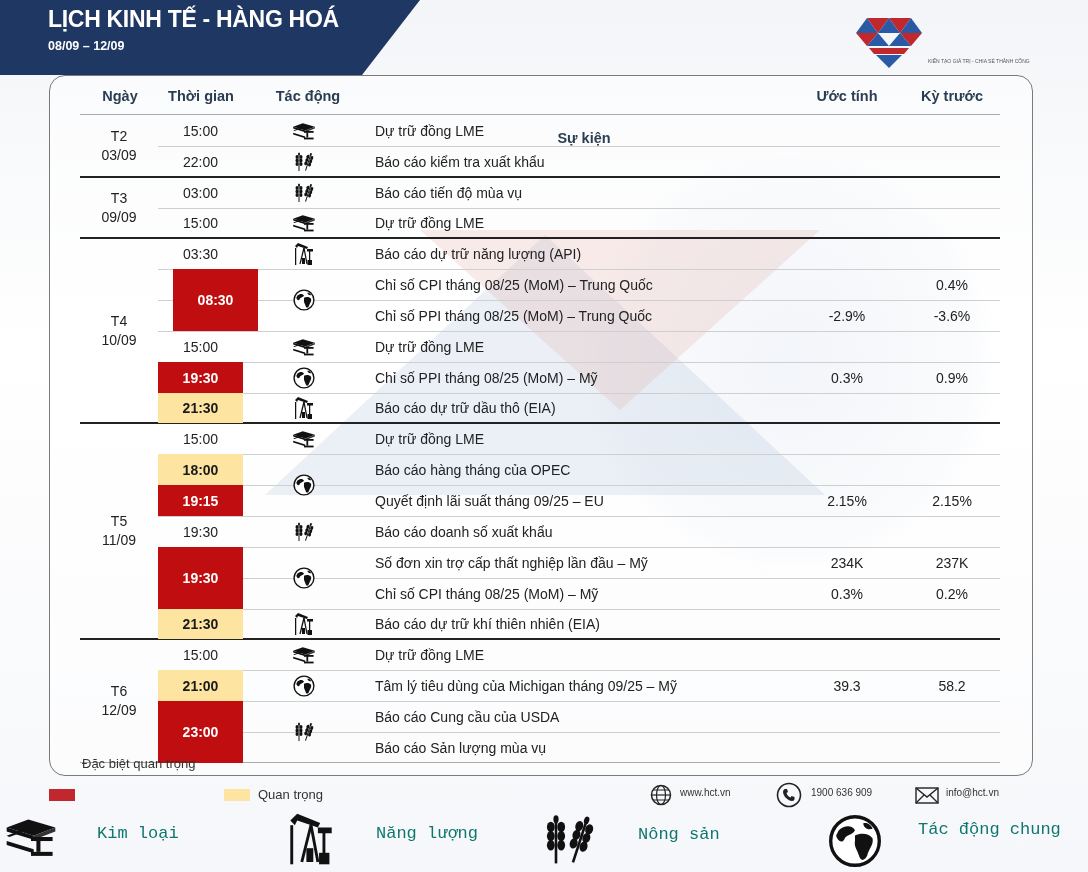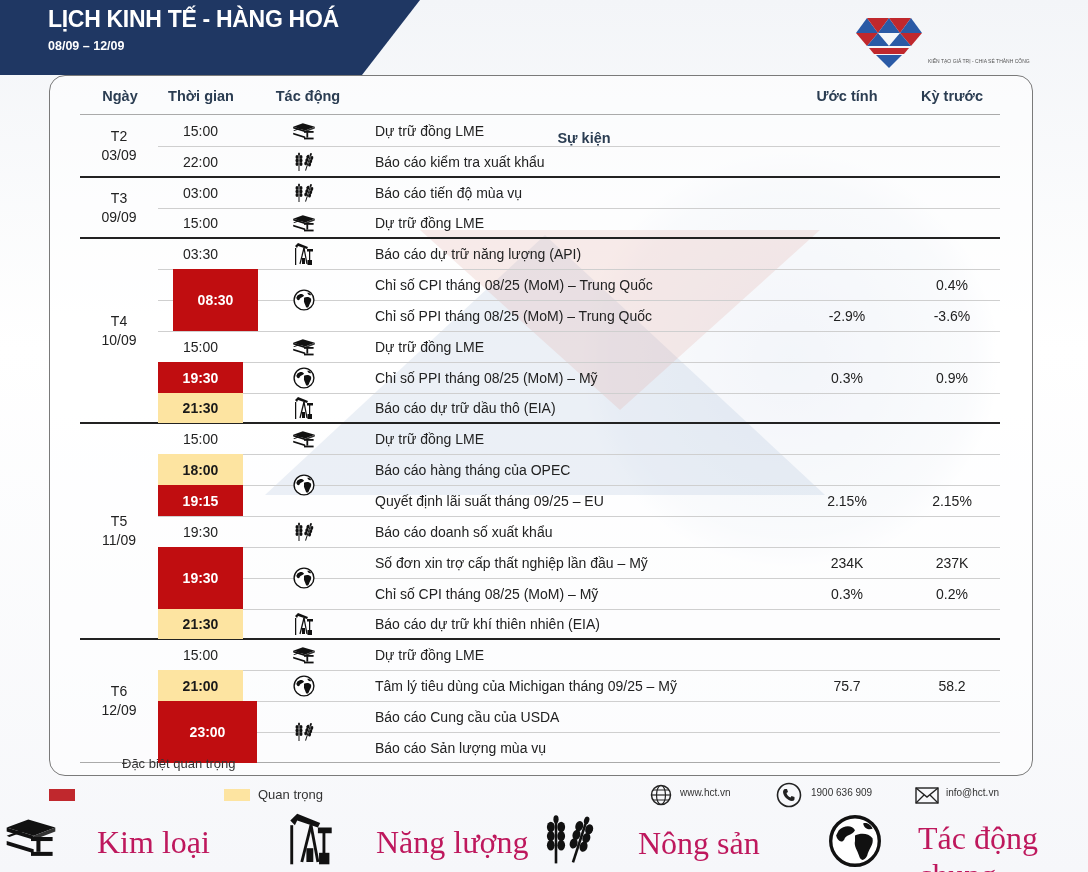--- a/index.html
+++ b/index.html
@@ -54,21 +54,21 @@
   .event { padding-left: 0; white-space: nowrap; }
   .num { justify-content: center; }
   .icon { justify-content: center; }
   .icon svg { display: block; }
 
   
   .legend-swatch { position: absolute; width: 26px; height: 12px; }
   .legend-text { position: absolute; font-size: 13px; font-family: "Liberation Sans", sans-serif; color: #333; }
   .contact { position: absolute; font-size: 10px; font-family: "Liberation Sans", sans-serif; color: #333; }
 
-  .cat-label { position: absolute; font-family: Liberation Serif, serif; font-size: 32px; color: #be185d; }
+  .cat-label { position: absolute; font-family: Liberation Mono, monospace; font-size: 17px; color: #0f766e; }
 </style>
 </head>
 <body>
 
 <div class="bg"></div>
 <div class="wm wm-circle"></div>
 <div class="wm wm-blue-tri"></div>
 <div class="wm wm-red-tri"></div>
 
 <div class="banner"></div>
@@ -157,21 +157,21 @@
 <div class="cell time red" style="left:158px;top:362px;width:85px;height:31px;">19:30</div>
 <div class="cell time yellow" style="left:158px;top:393px;width:85px;height:30px;">21:30</div>
 <div class="cell time" style="left:158px;top:423px;width:85px;height:31px;">15:00</div>
 <div class="cell time yellow" style="left:158px;top:454px;width:85px;height:31px;">18:00</div>
 <div class="cell time red" style="left:158px;top:485px;width:85px;height:31px;">19:15</div>
 <div class="cell time" style="left:158px;top:516px;width:85px;height:31px;">19:30</div>
 <div class="cell time red" style="left:158px;top:547px;width:85px;height:62px;">19:30</div>
 <div class="cell time yellow" style="left:158px;top:609px;width:85px;height:30px;">21:30</div>
 <div class="cell time" style="left:158px;top:639px;width:85px;height:31px;">15:00</div>
 <div class="cell time yellow" style="left:158px;top:670px;width:85px;height:31px;">21:00</div>
-<div class="cell time red" style="left:158px;top:701px;width:99px;height:62px;">23:00</div>
+<div class="cell time red" style="left:158px;top:701px;width:85px;height:62px;">23:00</div>
 
 <svg width="0" height="0" style="position:absolute">
   <defs>
     <symbol id="sym-metal" viewBox="0 0 40 30">
       <polygon points="2,8 18,2 38,8 22,14" fill="#111"></polygon>
       <polygon points="2,8 22,14 22,17 2,11" fill="#111"></polygon>
       <polygon points="2,14 18,8 20,9 4,15" fill="#111"></polygon>
       <polygon points="2,18 22,24 22,27 2,21" fill="#111"></polygon>
       <polygon points="22,14 38,8 38,11 22,17" fill="#333"></polygon>
       <rect x="24" y="17" width="3" height="9" fill="#111"></rect>
@@ -356,32 +356,32 @@
     <div class="cell event" style="left: 375px; top: 578px; width: 420px; height: 31px;">Chỉ số CPI tháng 08/25 (MoM) – Mỹ</div>
     <div class="cell num" style="left: 800px; top: 578px; width: 94px; height: 31px;">0.3%</div>
     <div class="cell num" style="left: 900px; top: 578px; width: 104px; height: 31px;">0.2%</div>
     <div class="cell event" style="left: 375px; top: 609px; width: 420px; height: 30px;">Báo cáo dự trữ khí thiên nhiên (EIA)</div>
     <div class="cell num" style="left: 800px; top: 609px; width: 94px; height: 30px;"></div>
     <div class="cell num" style="left: 900px; top: 609px; width: 104px; height: 30px;"></div>
     <div class="cell event" style="left: 375px; top: 639px; width: 420px; height: 31px;">Dự trữ đồng LME</div>
     <div class="cell num" style="left: 800px; top: 639px; width: 94px; height: 31px;"></div>
     <div class="cell num" style="left: 900px; top: 639px; width: 104px; height: 31px;"></div>
     <div class="cell event" style="left: 375px; top: 670px; width: 420px; height: 31px;">Tâm lý tiêu dùng của Michigan tháng 09/25 – Mỹ</div>
-    <div class="cell num" style="left: 800px; top: 670px; width: 94px; height: 31px;">75.7</div>
+    <div class="cell num" style="left: 800px; top: 670px; width: 94px; height: 31px;">39.3</div>
     <div class="cell num" style="left: 900px; top: 670px; width: 104px; height: 31px;">58.2</div>
     <div class="cell event" style="left: 375px; top: 701px; width: 420px; height: 31px;">Báo cáo Cung cầu của USDA</div>
     <div class="cell num" style="left: 800px; top: 701px; width: 94px; height: 31px;"></div>
     <div class="cell num" style="left: 900px; top: 701px; width: 104px; height: 31px;"></div>
     <div class="cell event" style="left: 375px; top: 732px; width: 420px; height: 31px;">Báo cáo Sản lượng mùa vụ</div>
     <div class="cell num" style="left: 800px; top: 732px; width: 94px; height: 31px;"></div>
     <div class="cell num" style="left: 900px; top: 732px; width: 104px; height: 31px;"></div>
   </div>
 
 <div class="legend-swatch" style="left:49px;top:789px;background:#c0282d;"></div>
-<div class="legend-text" style="left:82px;top:756px;margin-left:40px;">Đặc biệt quan trọng</div>
+<div class="legend-text" style="left:82px;top:756px;">Đặc biệt quan trọng</div>
 <div class="legend-swatch" style="left:224px;top:789px;background:#fde4a1;"></div>
 <div class="legend-text" style="left:258px;top:787px;">Quan trọng</div>
 
 <svg style="position:absolute;left:650px;top:784px;" width="22" height="22" viewBox="0 0 22 22">
   <circle cx="11" cy="11" r="9.5" fill="none" stroke="#222" stroke-width="1.5"></circle>
   <ellipse cx="11" cy="11" rx="4.5" ry="9.5" fill="none" stroke="#222" stroke-width="1.2"></ellipse>
   <line x1="1.5" y1="11" x2="20.5" y2="11" stroke="#222" stroke-width="1.2"></line>
   <line x1="3" y1="6" x2="19" y2="6" stroke="#222" stroke-width="1"></line>
   <line x1="3" y1="16" x2="19" y2="16" stroke="#222" stroke-width="1"></line>
 </svg>

